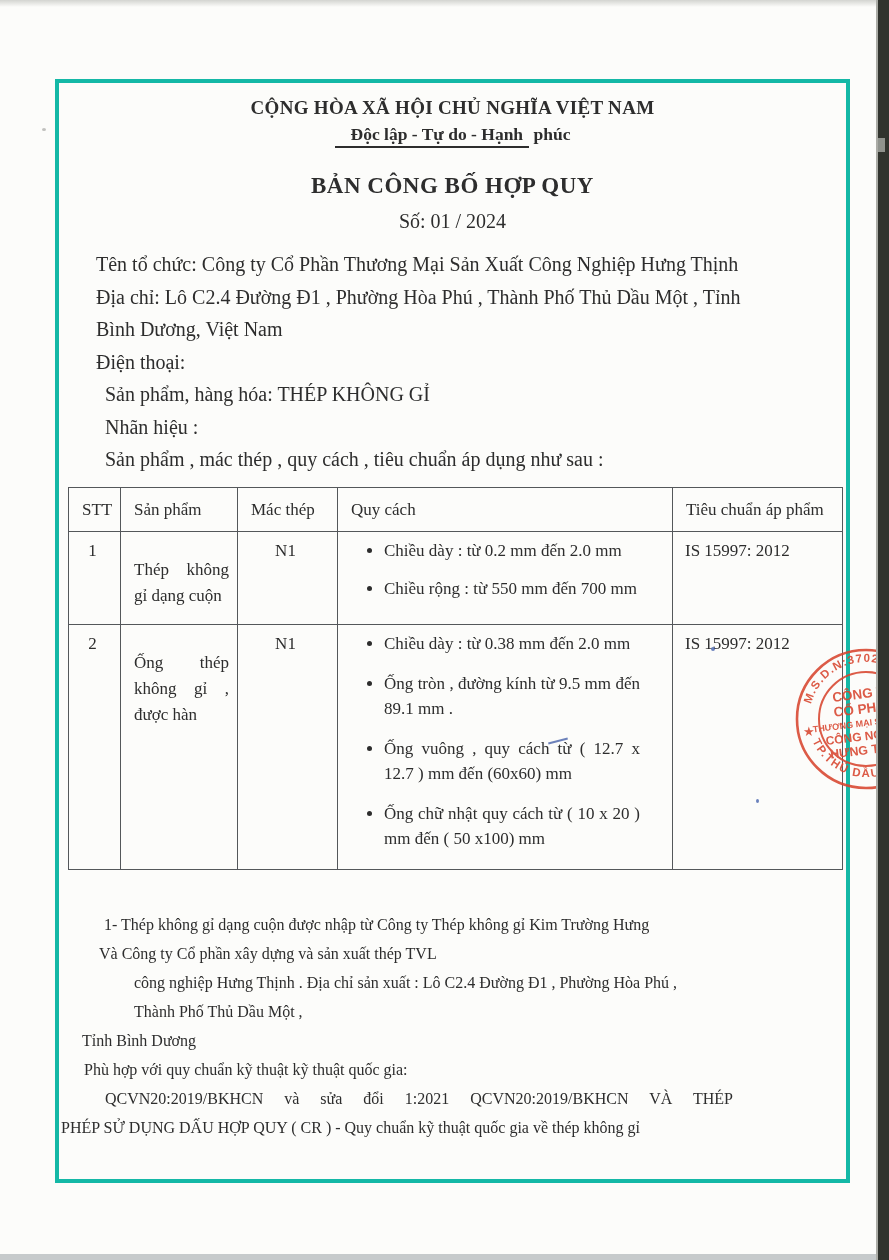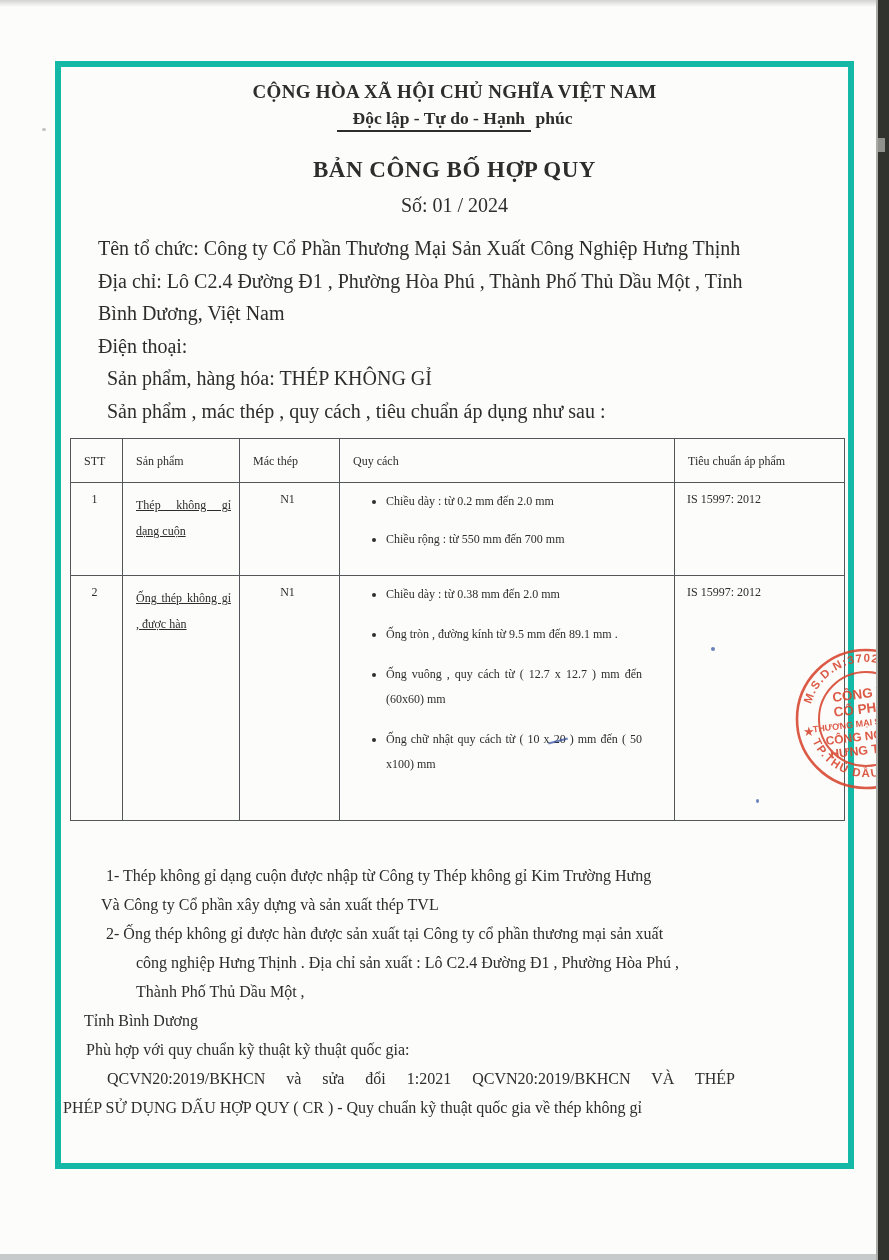--- a/index.html
+++ b/index.html
@@ -6,44 +6,44 @@
   body{width:889px;height:1260px;position:relative;overflow:hidden;
        background:#fcfcfa;font-family:"Liberation Serif","DejaVu Serif",serif;color:#2d2d2d;}
   .scan-top-strip{position:absolute;left:0;top:0;width:889px;height:7px;
        background:linear-gradient(#d3d4d0,#fcfcfa);z-index:5;}
   .scan-bottom-strip{position:absolute;left:0;top:1254px;width:889px;height:6px;
        background:#c6cacb;z-index:5;}
   .scan-right-strip{position:absolute;left:876px;top:0;width:13px;height:1260px;
        background:#31342e;border-left:2px solid #abaca6;z-index:6;}
   .scan-right-notch{position:absolute;left:878px;top:138px;width:7px;height:14px;background:#90938d;z-index:7;}
 
-  .page{position:absolute;left:55px;top:61px;width:787px;height:1096px;
-        border:6px solid #14b8a6;background:transparent;}
+  .page{position:absolute;left:55px;top:79px;width:787px;height:1096px;
+        border:4px solid #14b8a6;background:transparent;}
 
   .center{text-align:center;}
   .nat-line1{margin-top:13px;font-size:19px;font-weight:bold;line-height:24px;letter-spacing:.3px;}
   .motto{margin-top:2px;font-size:17.5px;font-weight:bold;line-height:24px;}
   .motto-underline{border-bottom:2px solid #2d2d2d;padding:0 6px 2px 16px;}
   .doc-title{margin-top:26px;font-size:23px;font-weight:bold;line-height:28px;letter-spacing:.5px;}
   .doc-number{margin-top:8px;font-size:20px;line-height:26px;}
 
   .info{margin:14px 8px 0 37px;font-size:20px;line-height:32.5px;}
   .info .line{white-space:nowrap;}
   .indent2{margin-left:9px;}
   .bold{font-weight:normal;}
 
   table.spec{border-collapse:collapse;margin:11px 0 8px 9px;table-layout:fixed;width:774px;
-             font-size:12px;}
+             font-size:17px;}
   table.spec th,table.spec td{border:1.5px solid #54575a;vertical-align:top;font-weight:normal;}
   table.spec th{text-align:left;padding:10px 4px 8px 13px;height:22px;vertical-align:middle;}
   th.c-stt,td.c-stt{text-align:center;padding-left:0;}
   td{padding:7px 4px 4px 13px;}
   td.c-stt{padding-left:0;padding-top:9px;}
   td.c-mac{text-align:center;padding-left:0;padding-top:9px;}
-  td.c-sp{text-align:justify;padding-right:8px;line-height:26px;padding-top:9px;text-decoration:underline;}
+  td.c-sp{text-align:justify;padding-right:8px;line-height:26px;padding-top:25px;}
   td.c-qc{padding:0;}
   td.c-qc ul{margin:6px 0 0 0;padding:0 0 0 46px;list-style:disc outside;}
   td.c-qc li{width:256px;text-align:justify;line-height:25px;margin:0 0 13px 0;}
   tr.row2 td.c-qc li{margin-bottom:15px;}
   td.c-tc{padding-top:9px;padding-left:12px;white-space:nowrap;}
   tr.row1{height:93px;}
   tr.row2{height:245px;}
   tr.hrow{height:44px;}
 
   .notes{margin:40px 0 0 45px;font-size:16px;line-height:29px;}
@@ -74,20 +74,21 @@
 
   <div class="center doc-title">BẢN CÔNG BỐ HỢP QUY</div>
   <div class="center doc-number">Số: 01 / 2024</div>
 
   <div class="info">
     <div class="line">Tên tổ chức: Công ty Cổ Phần Thương Mại Sản Xuất Công Nghiệp Hưng Thịnh</div>
     <div class="line">Địa chỉ: Lô C2.4 Đường Đ1 , Phường Hòa Phú , Thành Phố Thủ Dầu Một , Tỉnh</div>
     <div class="line">Bình Dương, Việt Nam</div>
     <div class="line">Điện thoại:</div>
     <div class="line indent2"><span>Sản phẩm, hàng hóa: </span><span class="bold">THÉP KHÔNG GỈ</span></div>
+    <div class="line indent2">Nhãn hiệu :</div>
     <div class="line indent2">Sản phẩm , mác thép , quy cách , tiêu chuẩn áp dụng như sau :</div>
   </div>
 
   <table class="spec">
     <colgroup>
       <col style="width:52px">
         <col style="width:117px">
         <col style="width:100px">
         <col style="width:335px">
         <col style="width:170px">
@@ -125,21 +126,20 @@
         </ul>
       </td>
       <td class="c-tc">IS 15997: 2012</td>
     </tr>
   </tbody>
     </table>
 
   <div class="notes">
     <div class="nline">1-  Thép không gỉ dạng cuộn được nhập từ Công ty Thép không gỉ Kim Trường Hưng</div>
     <div class="nline n-back">Và Công ty Cổ phần xây dựng và sản xuất thép TVL</div>
-    <div class="nline">2-  Ống thép không gỉ được hàn được sản xuất tại Công ty cổ phần thương mại sản xuất</div>
     <div class="nline n-hang">công nghiệp Hưng Thịnh . Địa chỉ sản xuất : Lô C2.4 Đường Đ1 , Phường Hòa Phú ,</div>
     <div class="nline n-hang">Thành Phố Thủ Dầu Một ,</div>
     <div class="nline province">Tỉnh Bình Dương</div>
     <div class="nline conf-intro">Phù hợp với quy chuẩn kỹ thuật kỹ thuật quốc gia:</div>
     <div class="conformity">
       <div class="conf-l1">QCVN20:2019/BKHCN và sửa đổi 1:2021 QCVN20:2019/BKHCN VÀ THÉP</div>
       <div class="conf-l2">PHÉP SỬ DỤNG DẤU HỢP QUY ( CR ) -  Quy chuẩn kỹ thuật quốc gia về thép không gỉ</div>
     </div>
   </div>
 

